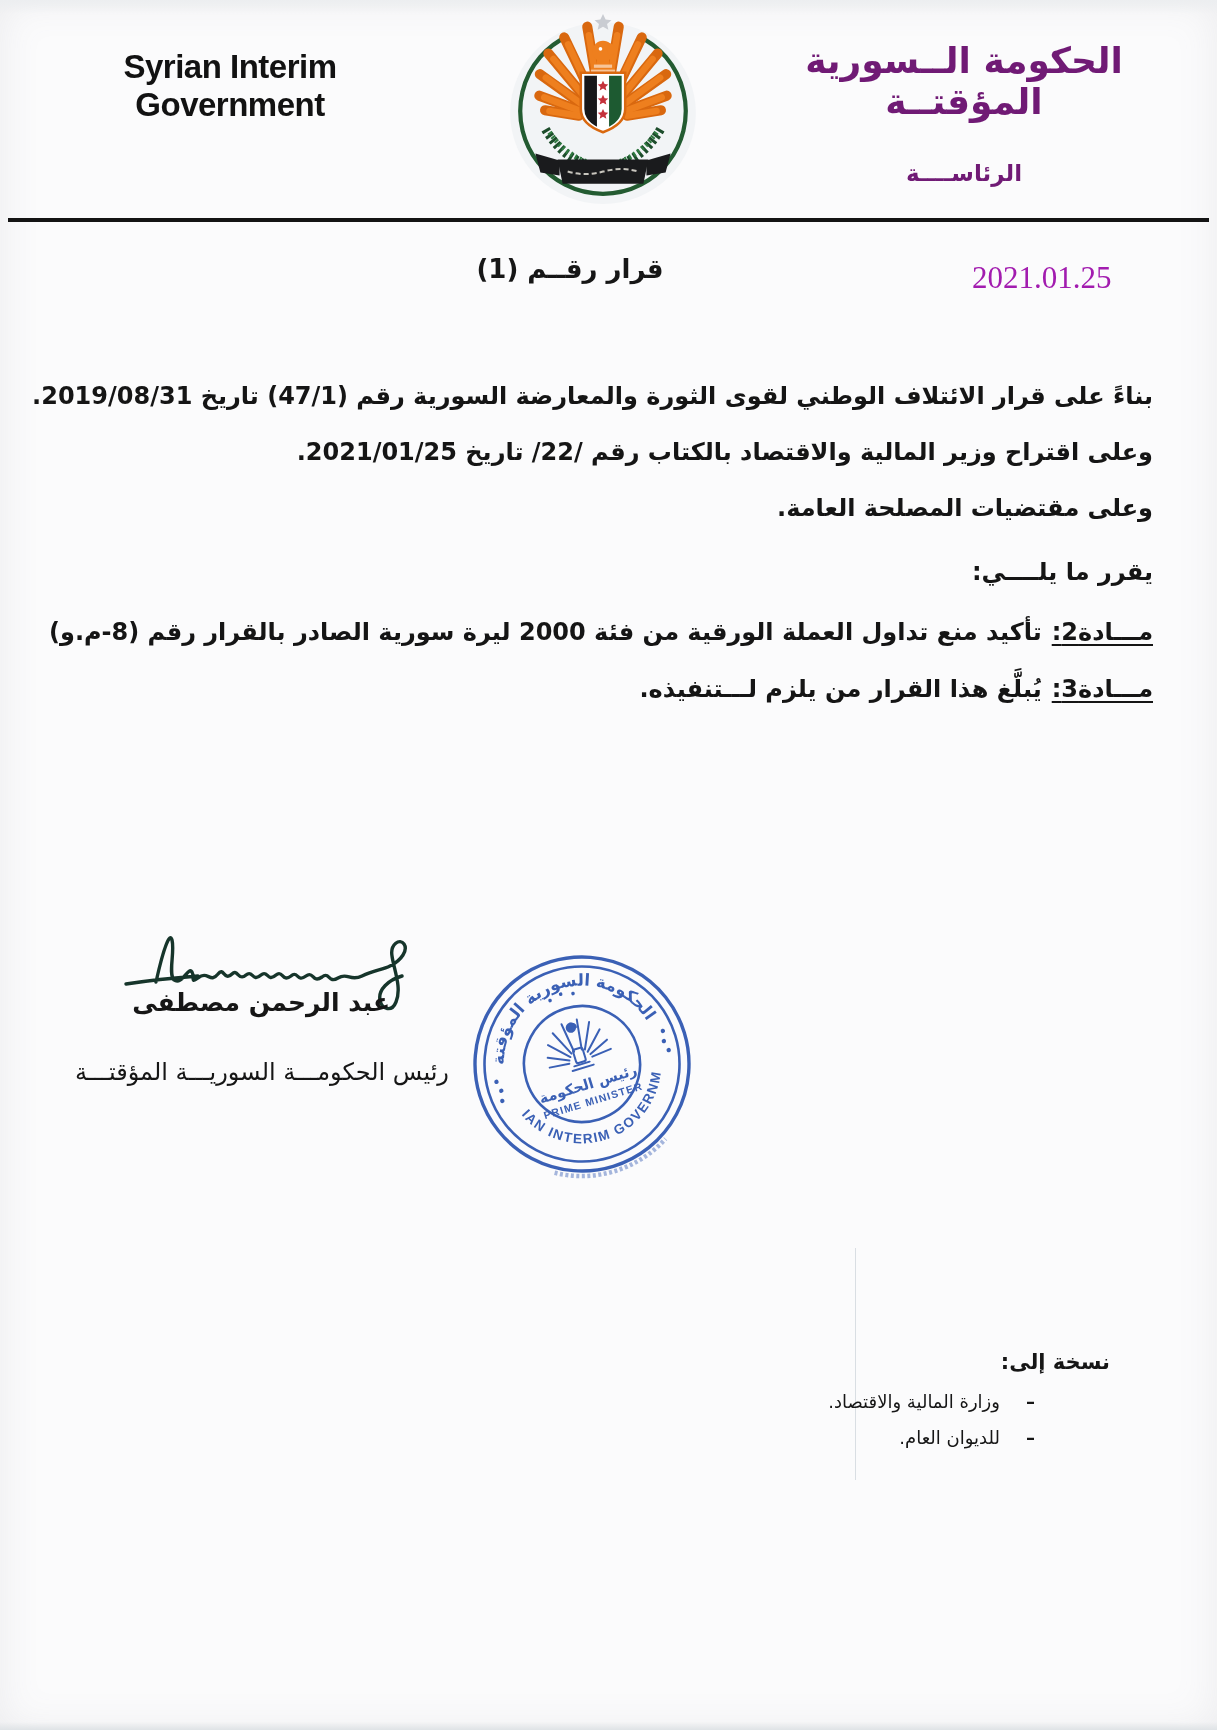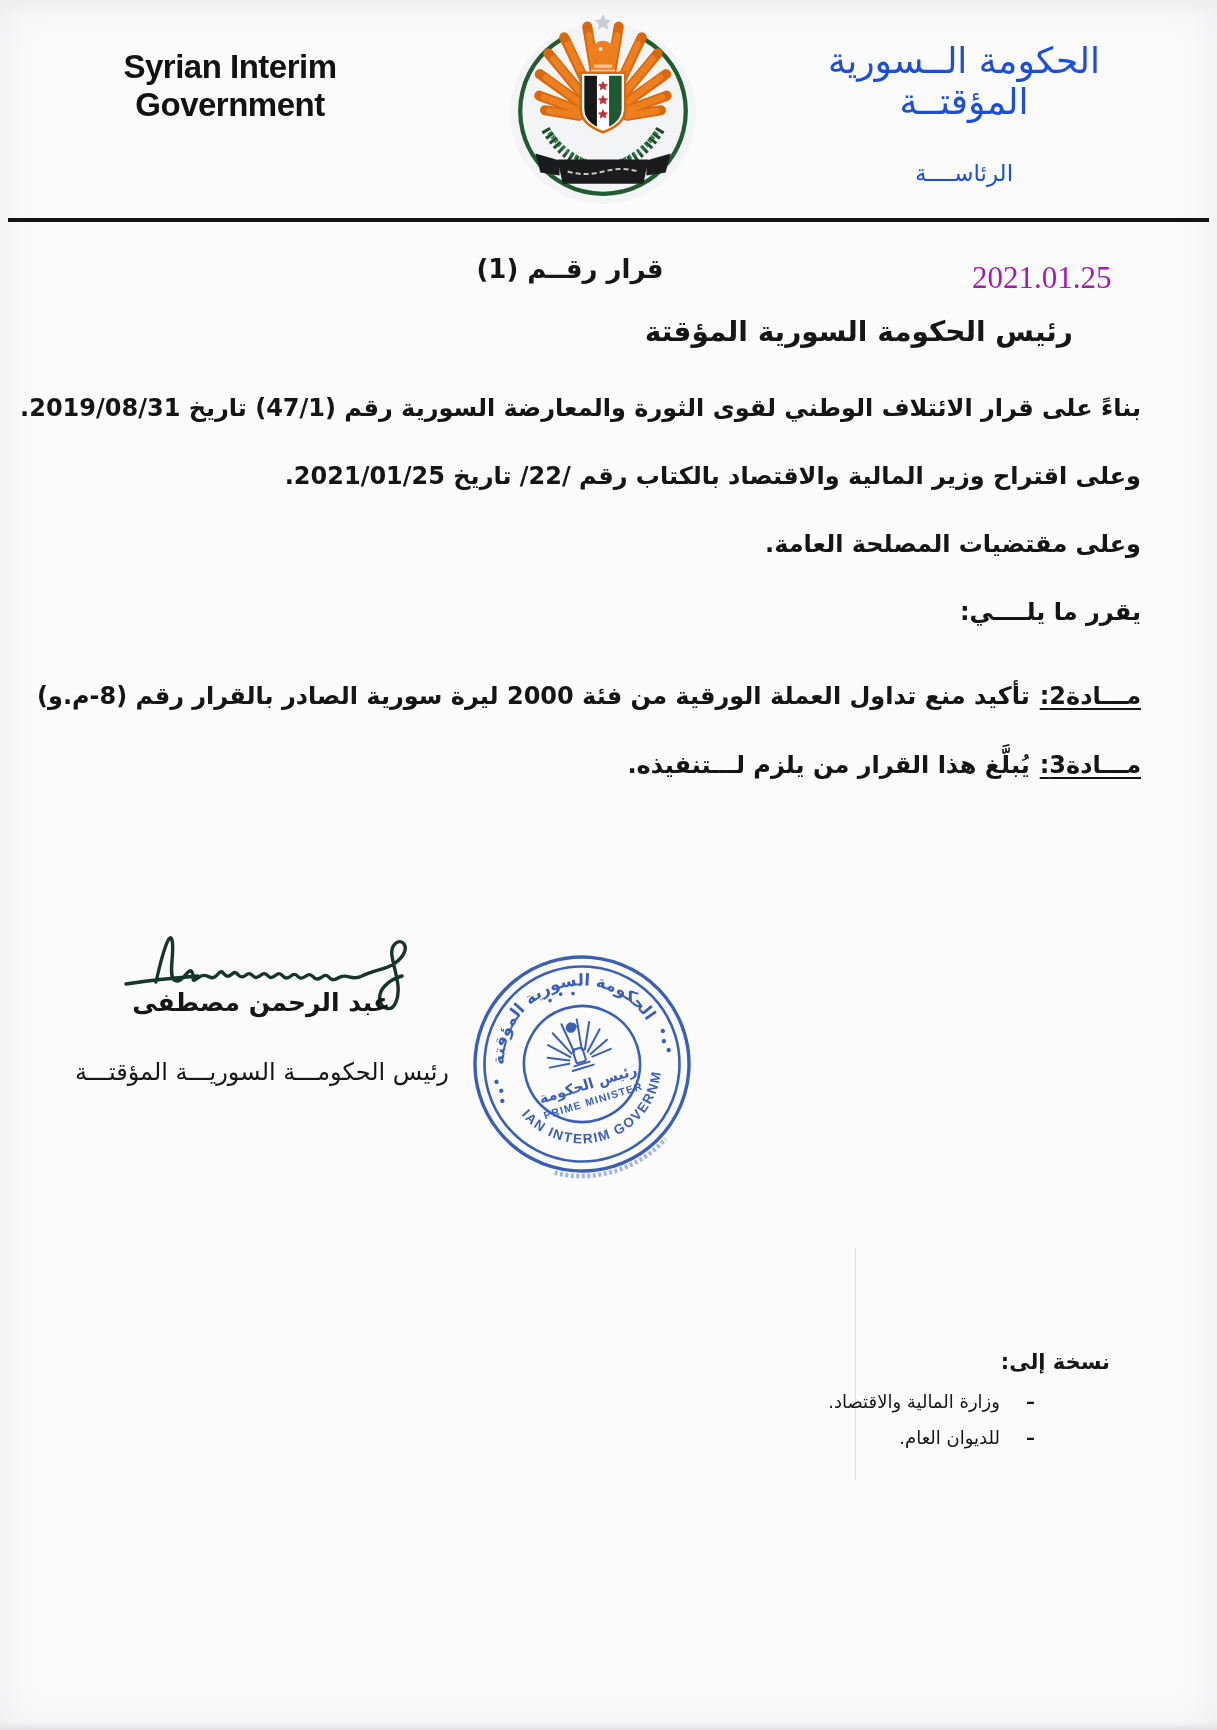--- a/index.html
+++ b/index.html
@@ -13,36 +13,36 @@
     background:linear-gradient(#eceef0,rgba(236,238,240,0));pointer-events:none;}
   .page::after{content:"";position:absolute;left:0;bottom:0;right:0;height:8px;
     background:linear-gradient(rgba(222,226,229,0),#dfe3e6);pointer-events:none;}
 
   
   .hdr-en{position:absolute;left:38px;top:48px;width:384px;text-align:center;
     font-family:"Liberation Sans","DejaVu Sans",sans-serif;font-weight:bold;color:#121212;}
   .hdr-en .l1{font-size:33px;letter-spacing:-.5px;}
   .hdr-en .l2{font-size:31px;margin-top:26px;}
   .hdr-ar{position:absolute;right:48px;top:40px;width:410px;text-align:center;
-    font-weight:normal;color:#1d4ed8;direction:rtl;}
+    font-weight:bold;color:#701a75;direction:rtl;}
   .hdr-ar .l1{font-size:36px;}
   .hdr-ar .l2{font-size:23px;margin-top:38px;}
   .emblem{position:absolute;left:497px;top:10px;}
   .rule{position:absolute;left:8px;right:8px;top:218px;height:4px;background:#141414;}
 
   
   .decree-no{position:absolute;left:470px;top:254px;width:200px;text-align:center;
     font-weight:bold;font-size:26px;direction:rtl;}
   .doc-date{position:absolute;left:972px;top:260px;font-family:"Liberation Serif","DejaVu Serif",serif;
     font-size:31px;color:#a21caf;}
   .issuer{position:absolute;right:144px;top:315px;font-weight:bold;font-size:28px;direction:rtl;}
 
   
   .body-txt{position:absolute;right:64px;left:40px;top:368px;direction:rtl;}
-  .body-txt p{margin:12px;text-align:right;font-size:24px;font-weight:bold;
+  .body-txt p{margin:0;text-align:right;font-size:24px;font-weight:bold;
     line-height:56px;white-space:nowrap;color:#151515;}
   .p-intro{margin-top:8px !important;margin-left:400px;}
   .resolve-line{display:inline-block;margin-left:398px;}
   .art-label{text-decoration:underline;text-underline-offset:4px;}
   .sp{display:inline-block;width:10px;}
   .articles p{line-height:57px;}
   .gap2{height:4px;}
 
   
   .sig-svg{position:absolute;left:112px;top:926px;}
@@ -143,21 +143,20 @@
       <path d="M148,149 l24,-7 -5,19 -19,3 z" fill="#1a1b1d"></path>
       <path d="M60,148 L150,148 L145,172 L65,172 z" fill="#1a1b1d"></path>
       <path d="M70,160 q18,5 35,0 q18,-5 35,0" stroke="#e8e4da" stroke-width="2" stroke-dasharray="5,3" fill="none" opacity=".85"></path>
     </g>
   </svg>
 
   <div class="rule"></div>
 
   <div class="decree-no" dir="rtl">قرار رقــم (1)</div>
   <div class="doc-date">2021.01.25</div>
-  <div class="issuer">رئيس الحكومة السورية المؤقتة</div>
 
   <div class="body-txt">
     <p>بناءً على قرار الائتلاف الوطني لقوى الثورة والمعارضة السورية رقم (47/1) تاريخ 2019/08/31.</p>
     <p>وعلى اقتراح وزير المالية والاقتصاد بالكتاب رقم /22/ تاريخ 2021/01/25.</p>
     <p>وعلى مقتضيات المصلحة العامة.</p>
 
     <p class="p-intro"><span class="resolve-line">يقرر ما يلــــي:</span></p>
 
     <div class="gap2"></div>
     <div class="articles">

